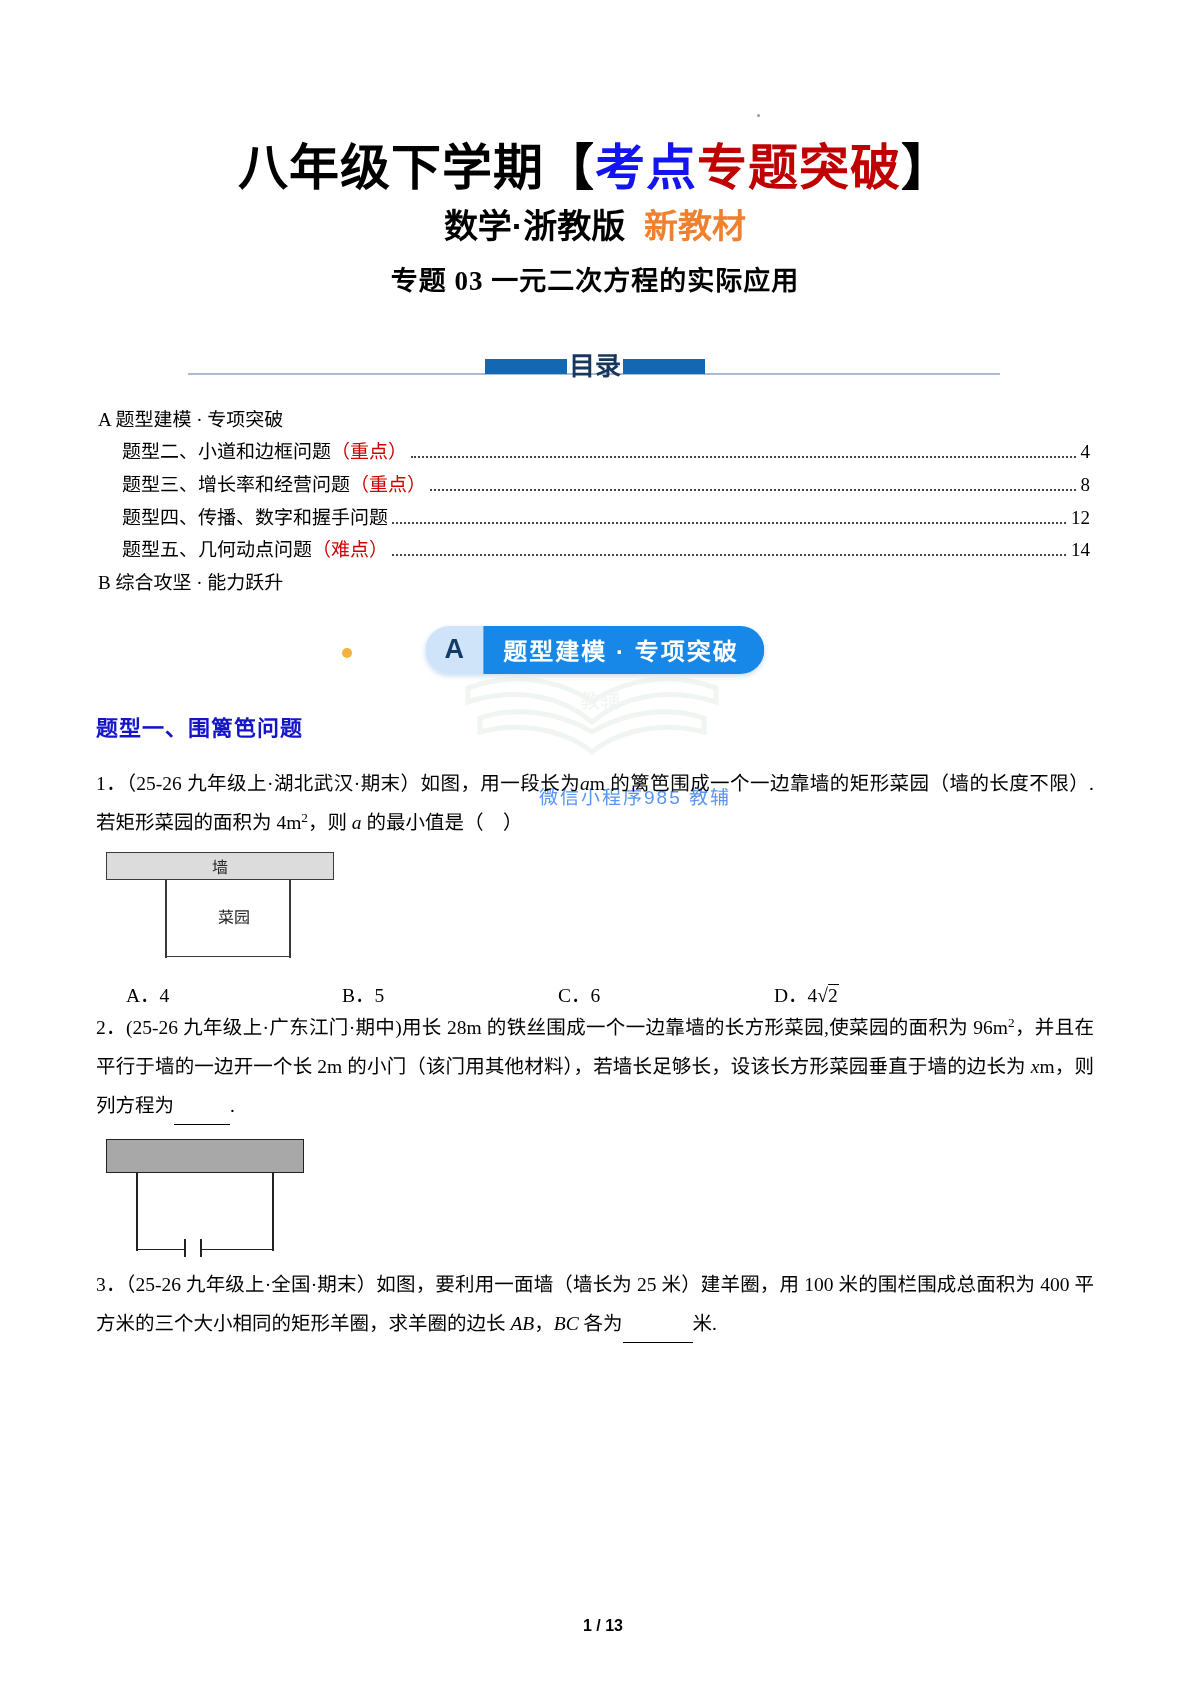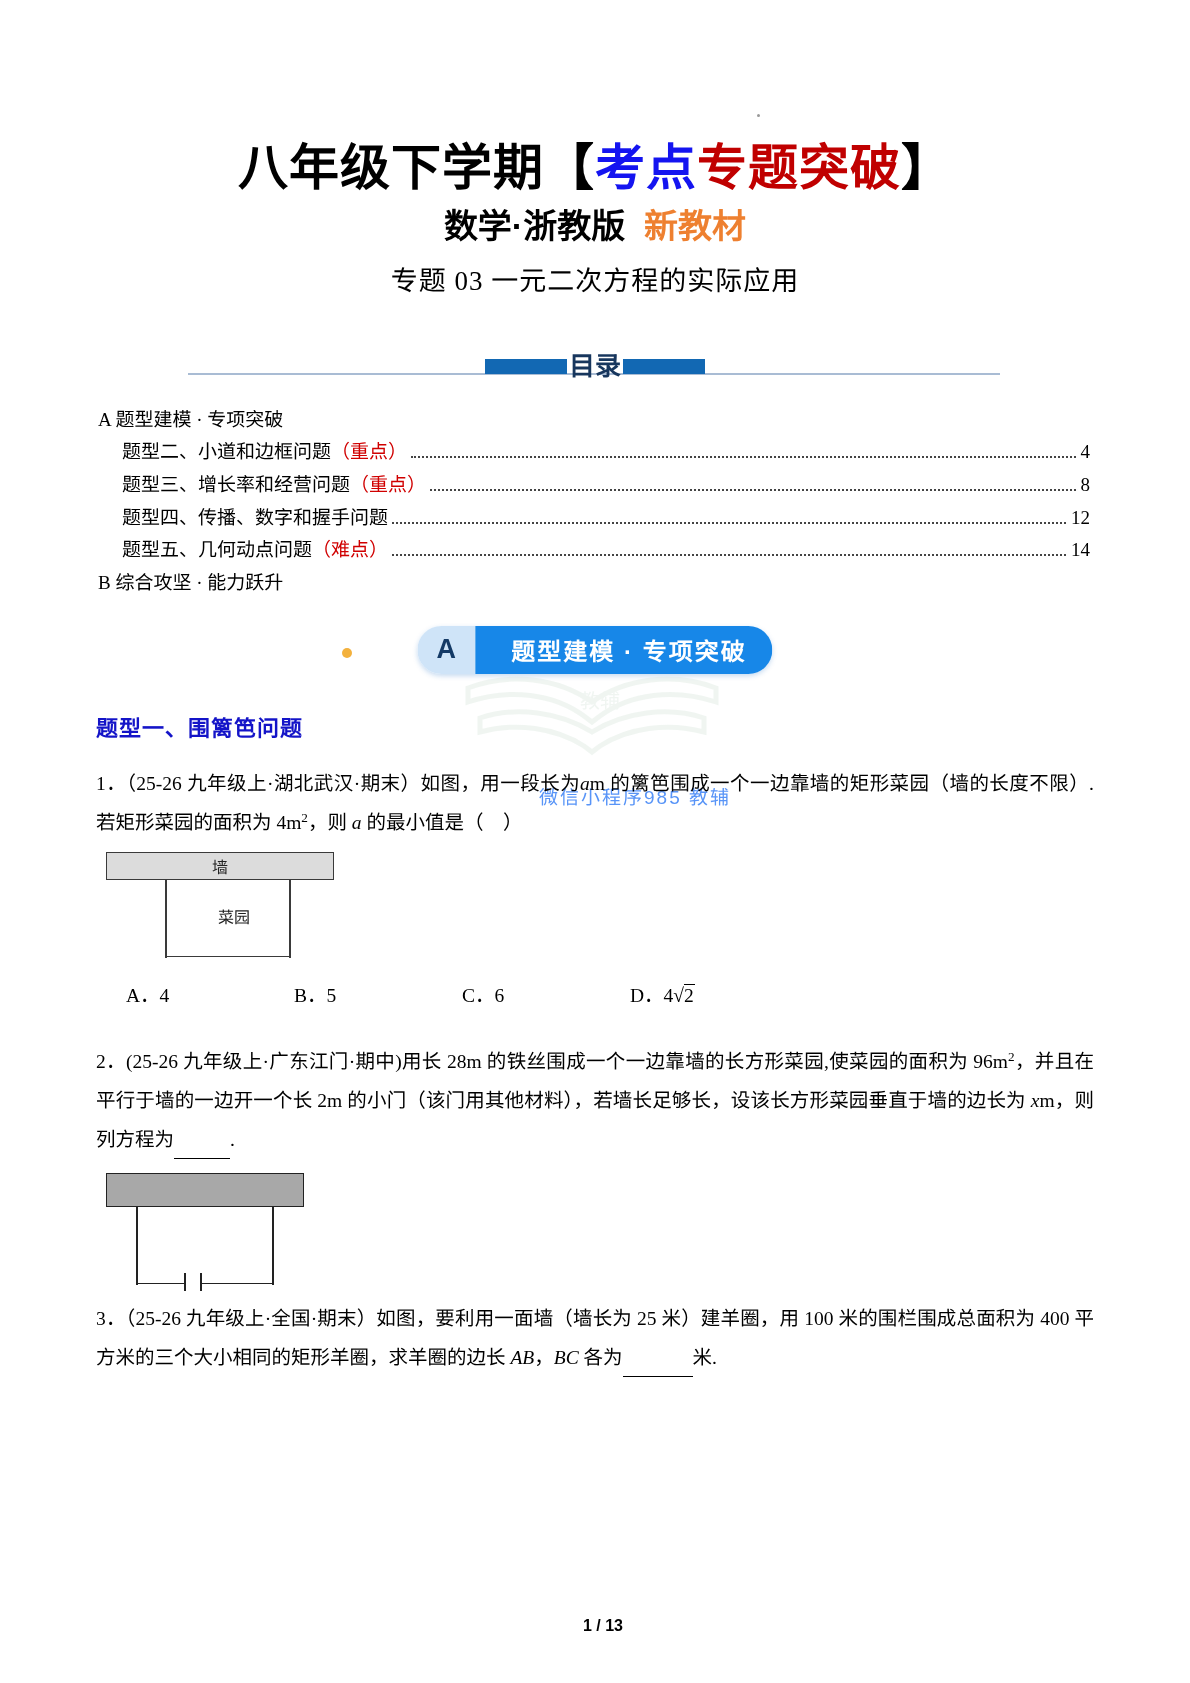--- a/index.html
+++ b/index.html
@@ -35,21 +35,21 @@
     font-family:"Liberation Sans","DejaVu Sans",sans-serif;
     font-weight:bold;
     font-size:34px;
     margin:10px 0 0 0;
     line-height:1.2;
     white-space:nowrap;
   }
   .title-topic{
     text-align:center;
     font-family:"Liberation Serif","DejaVu Serif",serif;
-    font-weight:normal;
+    font-weight:bold;
     font-size:27px;
     margin:12px 0 0 0;
     letter-spacing:1px;
   }
   .dot-mark{
     position:absolute;left:757px;top:114px;width:3px;height:3px;
     background:#999;border-radius:50%;
   }
 
   
@@ -107,21 +107,21 @@
   .a-letter{
     width:58px;background:#cfe4f8;
     display:flex;align-items:center;justify-content:center;
     font-family:"Liberation Sans","DejaVu Sans",sans-serif;
     font-weight:bold;font-size:27px;color:#143a66;
   }
   .a-text{
     background:#1787e8;color:#fff;
     font-family:"Liberation Sans","DejaVu Sans",sans-serif;
     font-weight:bold;font-size:24px;letter-spacing:2px;
-    display:flex;align-items:center;padding:0 26px 0 36px;
+    display:flex;align-items:center;padding:0 26px 0 20px;
   }
   .dot-left,.dot-right{
     position:absolute;top:50%;margin-top:-5px;
     width:10px;height:10px;border-radius:50%;background:#f3b13d;
   }
   .dot-left{left:342px;}
   .dot-right{left:752px;}
 
   
   .watermark{
@@ -151,22 +151,23 @@
   .blank{
     display:inline-block;min-width:56px;
     border-bottom:1.4px solid #000;vertical-align:bottom;height:19px;
   }
   .blank.wide{min-width:70px;}
   .sqrt{white-space:nowrap;}
   .ovl{border-top:1.2px solid #000;padding:0 1px 0 0;}
 
   
   .opts{
-    display:flex;font-size:19.5px;margin:12px 0 34px 0;
+    display:flex;font-size:19.5px;margin:12px 0 0 0;
     padding-left:30px;
+    gap:48px;
   }
   .opts > div{width:168px;}
 
   
   .fig1{position:relative;width:320px;height:115px;margin:10px 0 4px 10px;}
   .fig1 .wall{
     position:absolute;left:0;top:0;width:228px;height:28px;
     background:#dcdcdc;border:1.6px solid #3a3a3a;
     display:flex;align-items:center;justify-content:center;
     font-size:16px;color:#222;box-sizing:border-box;

